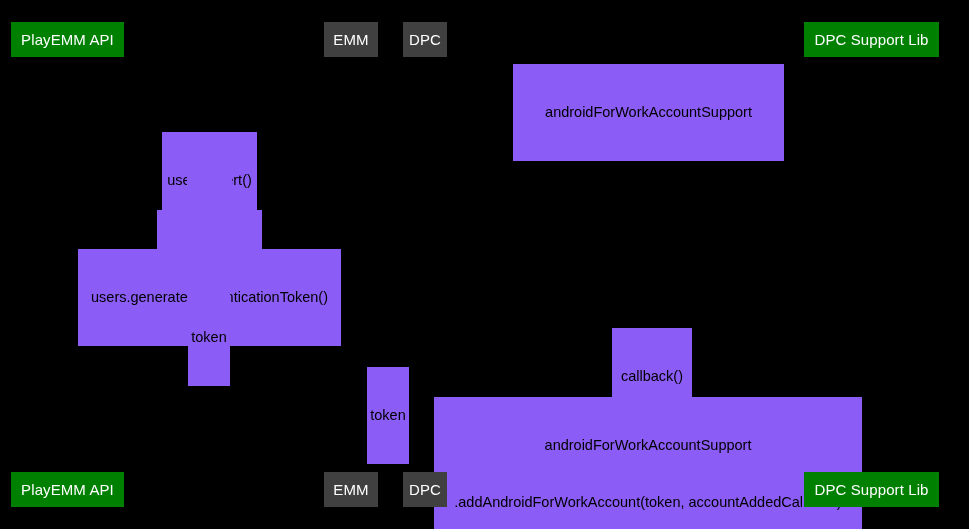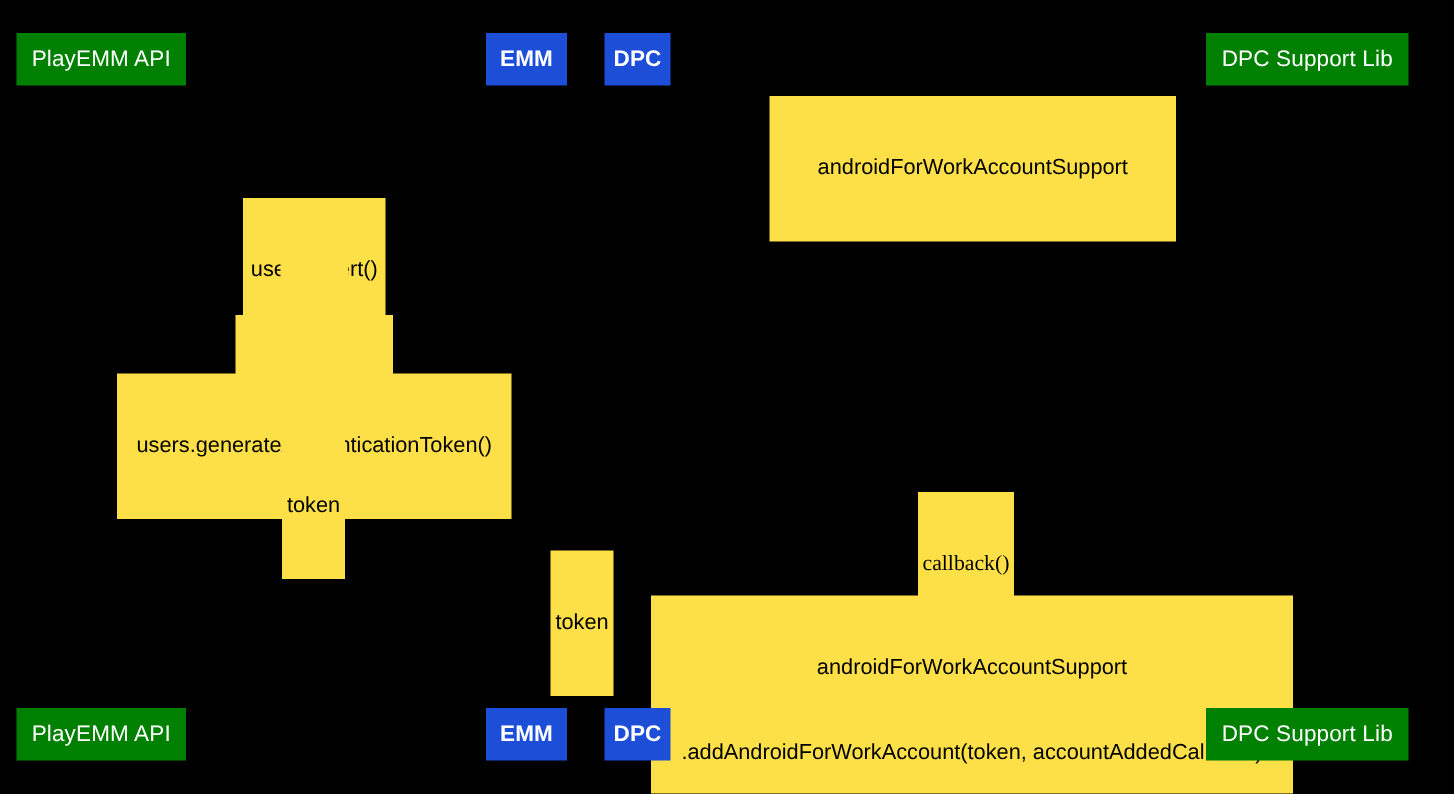--- a/index.html
+++ b/index.html
@@ -31,27 +31,27 @@
     align-items: center;
     justify-content: center;
     color: #ffffff;
     font-size: 15px;
     line-height: 1;
     letter-spacing: 0.1px;
     white-space: nowrap;
     text-align: center;
   }
   .actor-green { background: #008000; }
-  .actor-blue  { background: #1d4ed8; font-weight: bold; }
+  .actor-blue  { background: #404040; }
 
   
   .msg-label {
     position: absolute;
     box-sizing: border-box;
-    background: #fde047;
+    background: #8b5cf6;
     color: #000000;
     font-size: 14.5px;
     line-height: 19px;
     text-align: center;
     white-space: pre;
     padding: 1px 1px;
   }
   .msg-label.two-line {
     line-height: 19px;
   }
@@ -94,21 +94,21 @@
   </div>
 
   <div class="msg-label" style="left:78px; top:249px; width:263px;">
     <div>users.generateAuthenticationToken()</div>
   </div>
 
   <div class="msg-label" style="left:188px; top:289px; width:42px;">
     <div>token</div>
   </div>
 
-  <div class="msg-label" style="left:612px; top:328px; width:64px;font-family:Liberation Serif, serif;">
+  <div class="msg-label" style="left:612px; top:328px; width:80px;">
     <div>callback()</div>
   </div>
 
   <div class="msg-label" style="left:367px; top:367px; width:42px;">
     <div>token</div>
   </div>
 
   <div class="msg-label two-line" style="left:434px; top:397px; width:428px;">
     <div>androidForWorkAccountSupport</div>
     <div>.addAndroidForWorkAccount(token, accountAddedCallback)</div>

